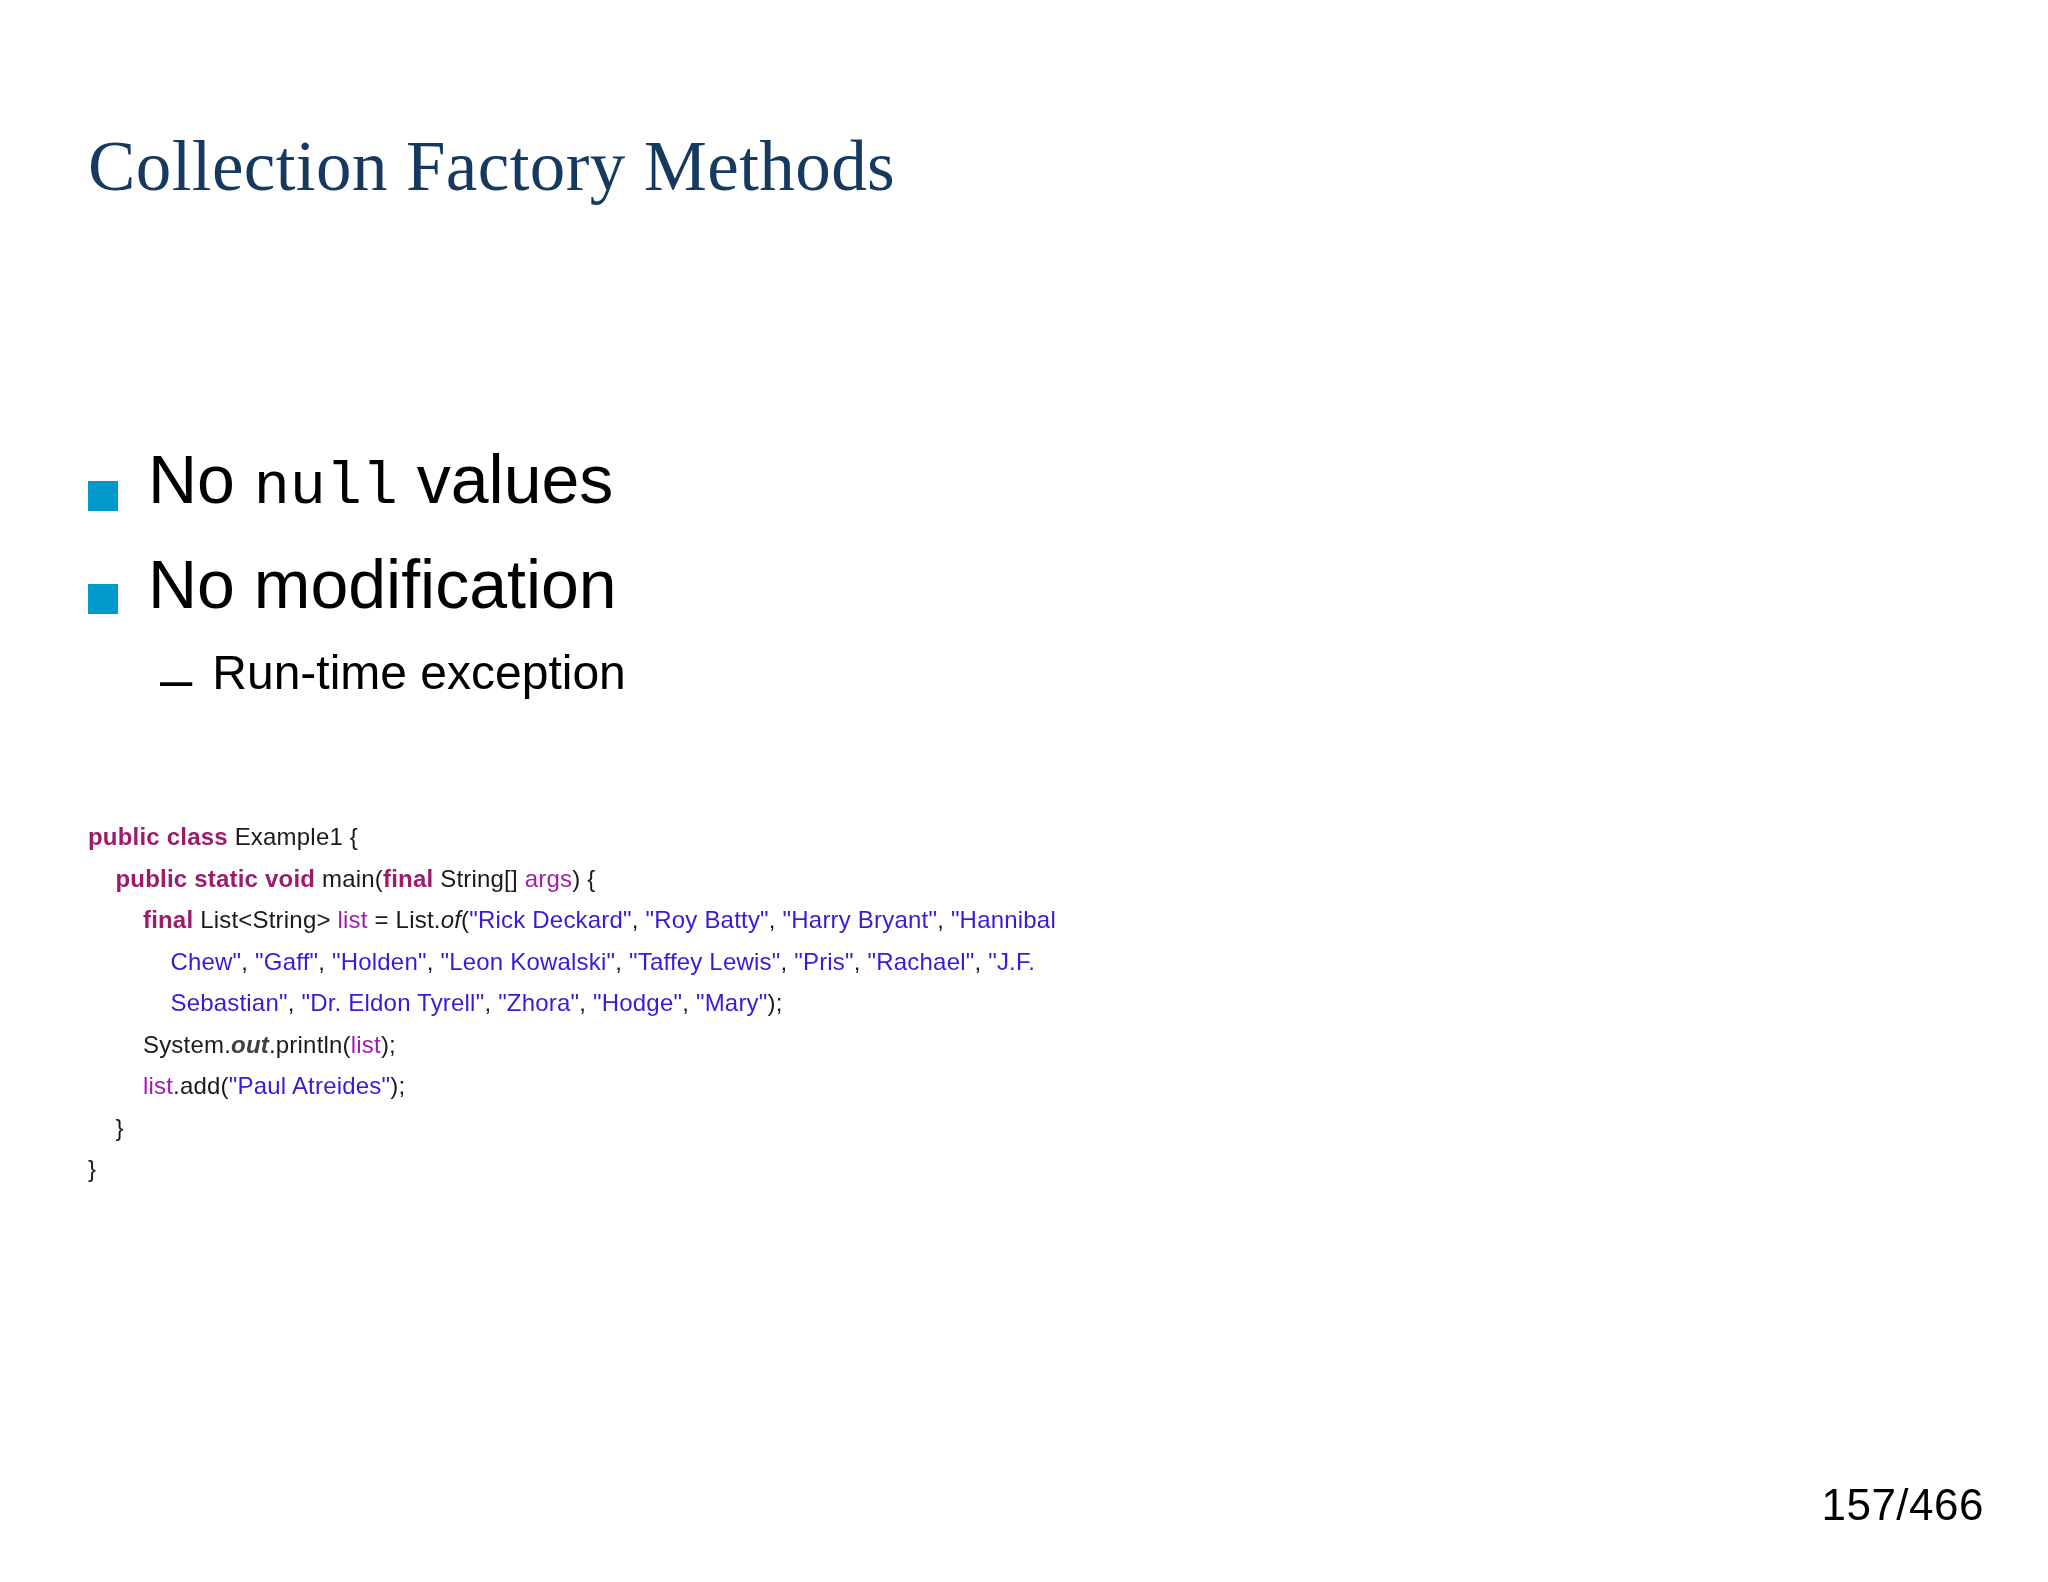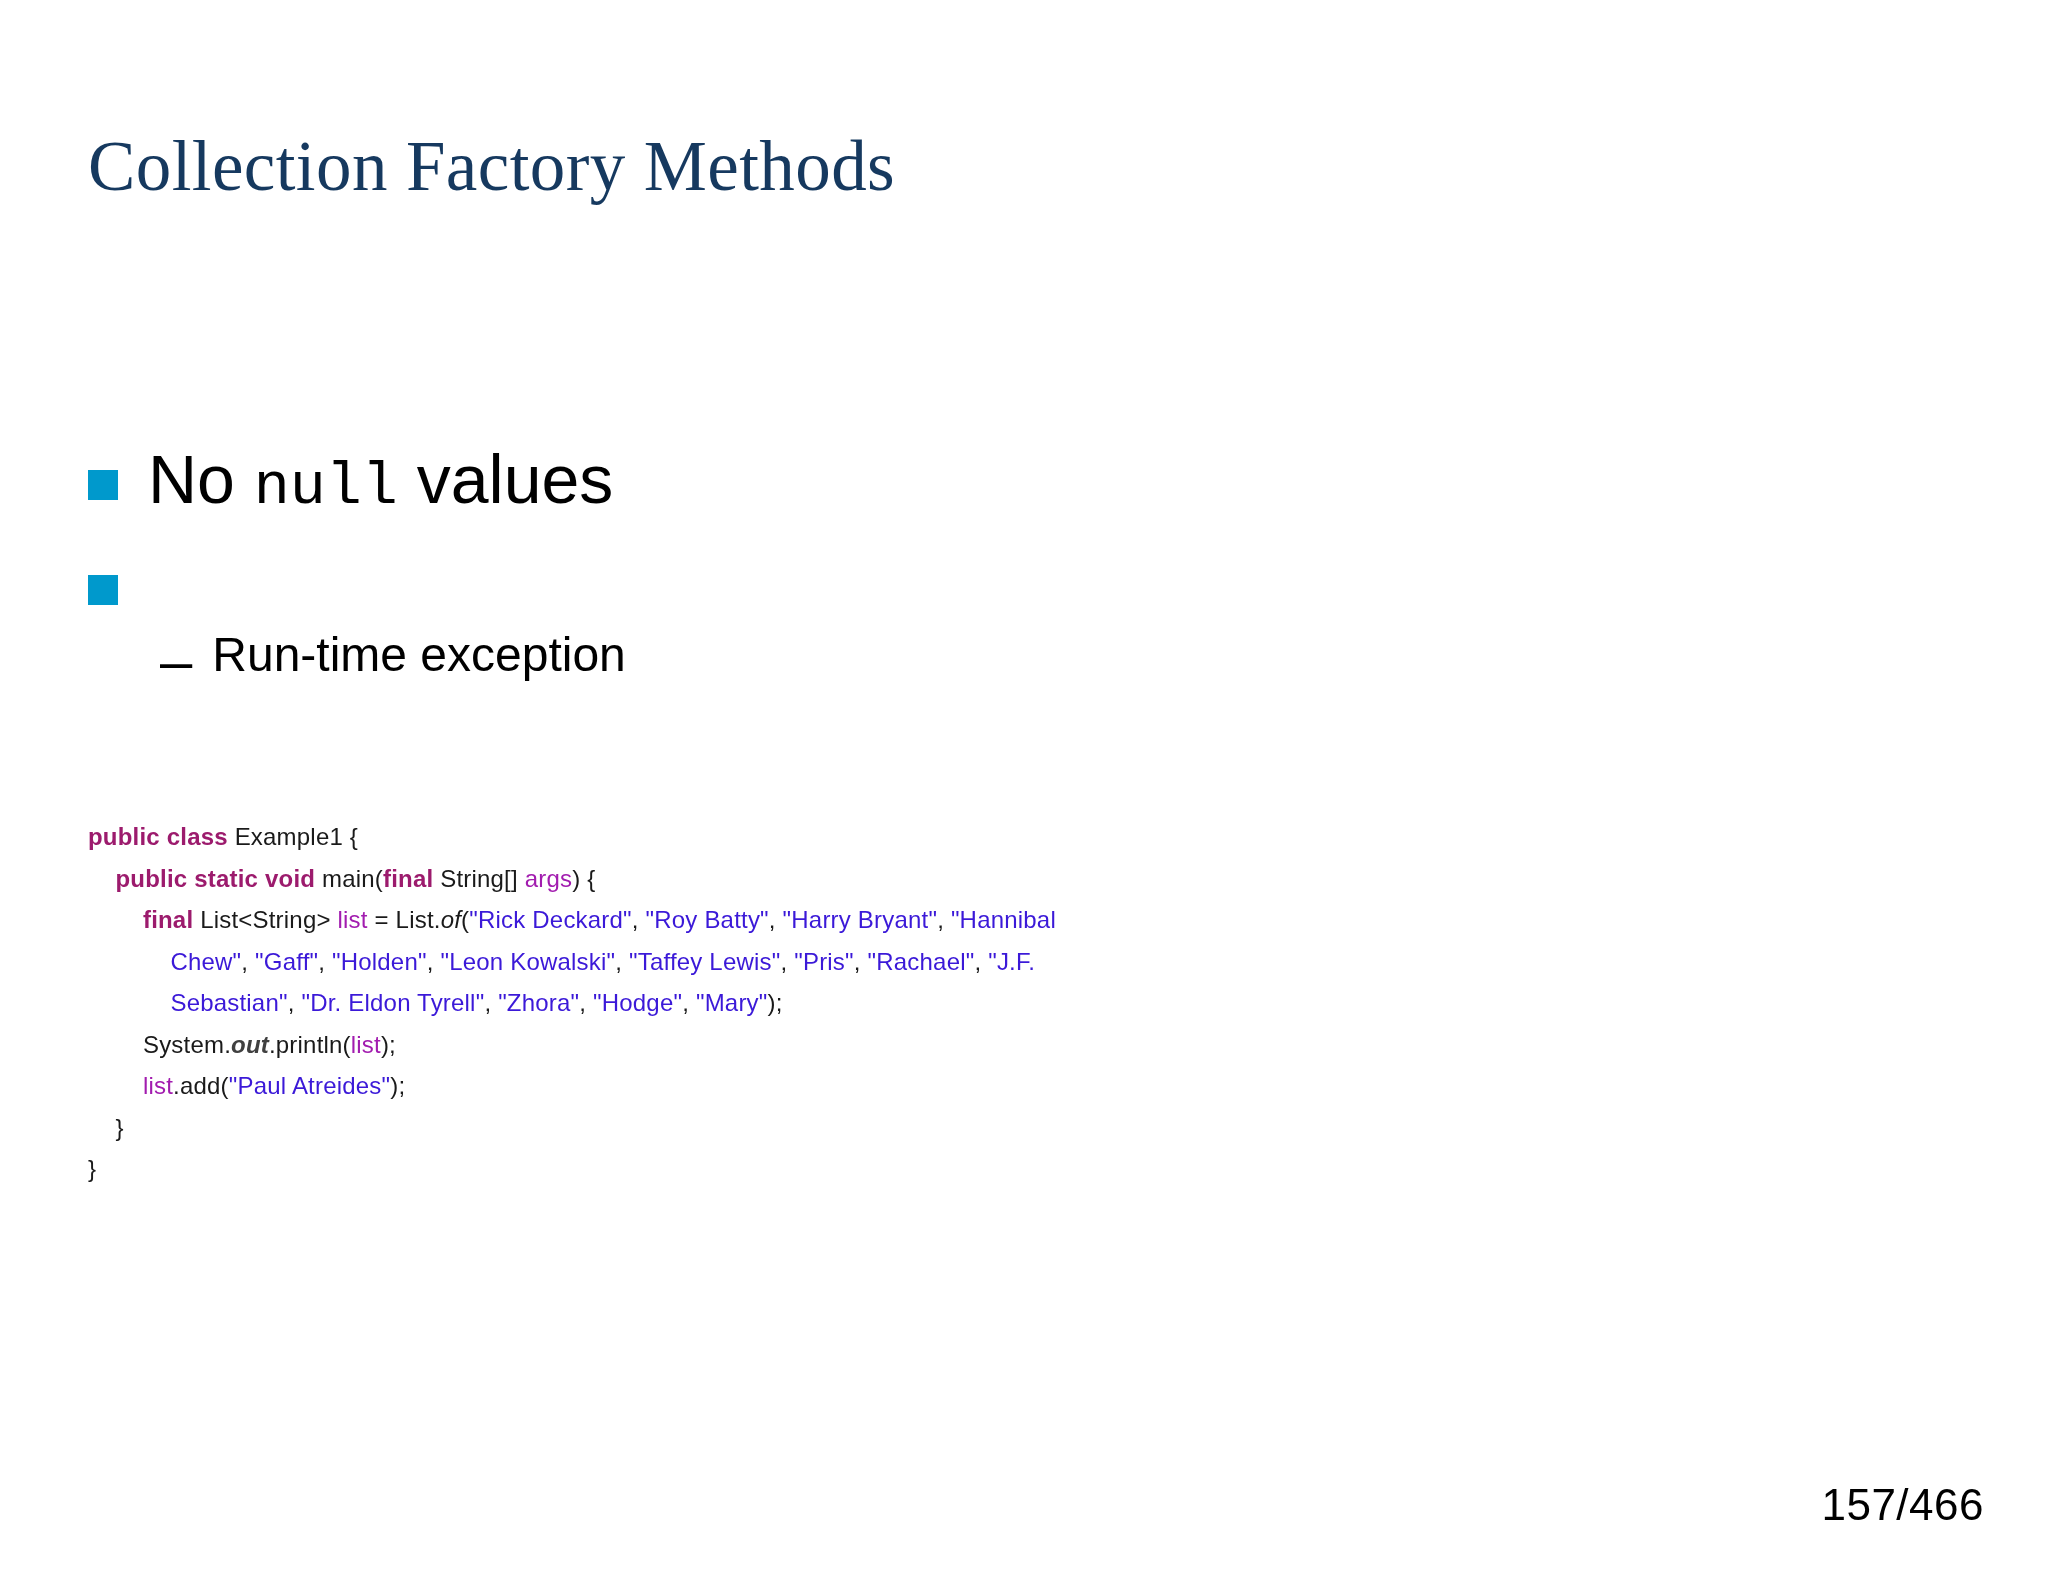--- a/index.html
+++ b/index.html
@@ -31,21 +31,21 @@
 
   
   #bullet-list {
     position: absolute;
     left: 88px;
     top: 440px;
     width: 1880px;
   }
   .bullet-row {
     display: flex;
-    align-items: flex-start;
+    align-items: center;
     margin-bottom: 22px;
   }
   .bullet-marker {
     width: 30px;
     height: 30px;
     background: #0099cc;
     flex: 0 0 auto;
     margin-top: 30px;
     margin-right: 30px;
   }
@@ -122,20 +122,21 @@
 
 <div id="bullet-list">
 
   <div class="bullet-row">
     <span class="bullet-marker"></span>
     <span class="bullet-text"><span>No </span><span class="mono">null</span><span> values</span></span>
   </div>
 
   <div class="bullet-row">
     <span class="bullet-marker"></span>
+    <span class="bullet-text">No modification</span>
   </div>
 
   <div class="subbullet-row">
     <span class="subbullet-dash">–</span>
     <span class="subbullet-text">Run-time exception</span>
   </div>
 
 </div>
 
 <div id="code-block"><div><span class="kw">public class</span><span class="pl"> Example1 {</span></div><div><span class="pl">    </span><span class="kw">public static void</span><span class="pl"> main(</span><span class="kw">final</span><span class="pl"> String[] </span><span class="var">args</span><span class="pl">) {</span></div><div><span class="pl">        </span><span class="kw">final</span><span class="pl"> List&lt;String&gt; </span><span class="var">list</span><span class="pl"> = List.</span><span class="it">of</span><span class="pl">(</span><span class="str">"Rick Deckard"</span><span class="pl">, </span><span class="str">"Roy Batty"</span><span class="pl">, </span><span class="str">"Harry Bryant"</span><span class="pl">, </span><span class="str">"Hannibal</span></div><div><span class="pl">            </span><span class="str">Chew"</span><span class="pl">, </span><span class="str">"Gaff"</span><span class="pl">, </span><span class="str">"Holden"</span><span class="pl">, </span><span class="str">"Leon Kowalski"</span><span class="pl">, </span><span class="str">"Taffey Lewis"</span><span class="pl">, </span><span class="str">"Pris"</span><span class="pl">, </span><span class="str">"Rachael"</span><span class="pl">, </span><span class="str">"J.F.</span></div><div><span class="pl">            </span><span class="str">Sebastian"</span><span class="pl">, </span><span class="str">"Dr. Eldon Tyrell"</span><span class="pl">, </span><span class="str">"Zhora"</span><span class="pl">, </span><span class="str">"Hodge"</span><span class="pl">, </span><span class="str">"Mary"</span><span class="pl">);</span></div><div><span class="pl">        System.</span><span class="fieldb">out</span><span class="pl">.println(</span><span class="var">list</span><span class="pl">);</span></div><div><span class="pl">        </span><span class="var">list</span><span class="pl">.add(</span><span class="str">"Paul Atreides"</span><span class="pl">);</span></div><div><span class="pl">    }</span></div><div><span class="pl">}</span></div></div>

